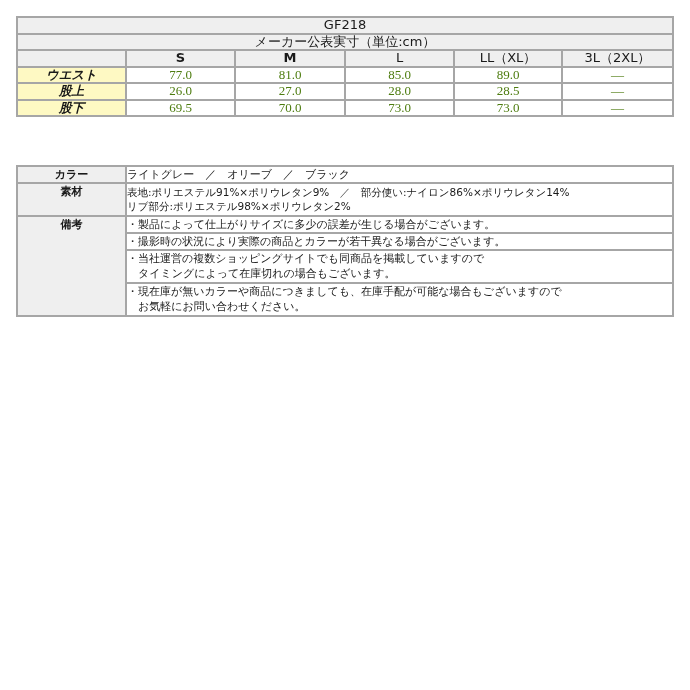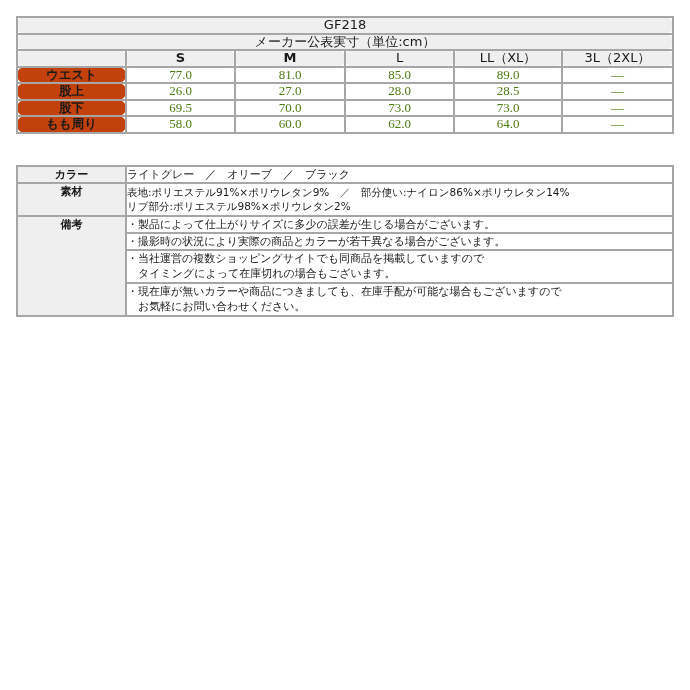--- a/index.html
+++ b/index.html
@@ -30,29 +30,29 @@
     }
     
     #size-table {
       top: 16px;
     }
     #size-table td {
       height: 14.5px;
       line-height: 14px;
       font-size: 13px;
       text-align: center;
-      border-radius: 8px;
     }
     #size-table .hdr {
       background: #efefef;
     }
     #size-table .rowlabel {
-      background: #c2410c;
+      background: #fef9c3;
       font-weight: bold;
       font-size: 12.5px;
+      font-style: italic;
     }
     #size-table .val {
       background: #ffffff;
       color: #4d7c0f;
       font-family: Liberation Serif, serif;
     }
     #size-table .colhead {
       font-weight: bold;
       font-size: 13px;
     }
@@ -135,28 +135,20 @@
     <td class="val">—</td>
   </tr>
   <tr>
     <td class="rowlabel">股下</td>
     <td class="val">69.5</td>
     <td class="val">70.0</td>
     <td class="val">73.0</td>
     <td class="val">73.0</td>
     <td class="val">—</td>
   </tr>
-  <tr>
-    <td class="rowlabel">もも周り</td>
-    <td class="val">58.0</td>
-    <td class="val">60.0</td>
-    <td class="val">62.0</td>
-    <td class="val">64.0</td>
-    <td class="val">—</td>
-  </tr>
 </tbody>
   </table>
 
 <table id="info-table">
   <colgroup>
     <col style="width:109px">
       <col style="width:547px">
   </colgroup>
   <tbody>
       <tr class="row-color">

